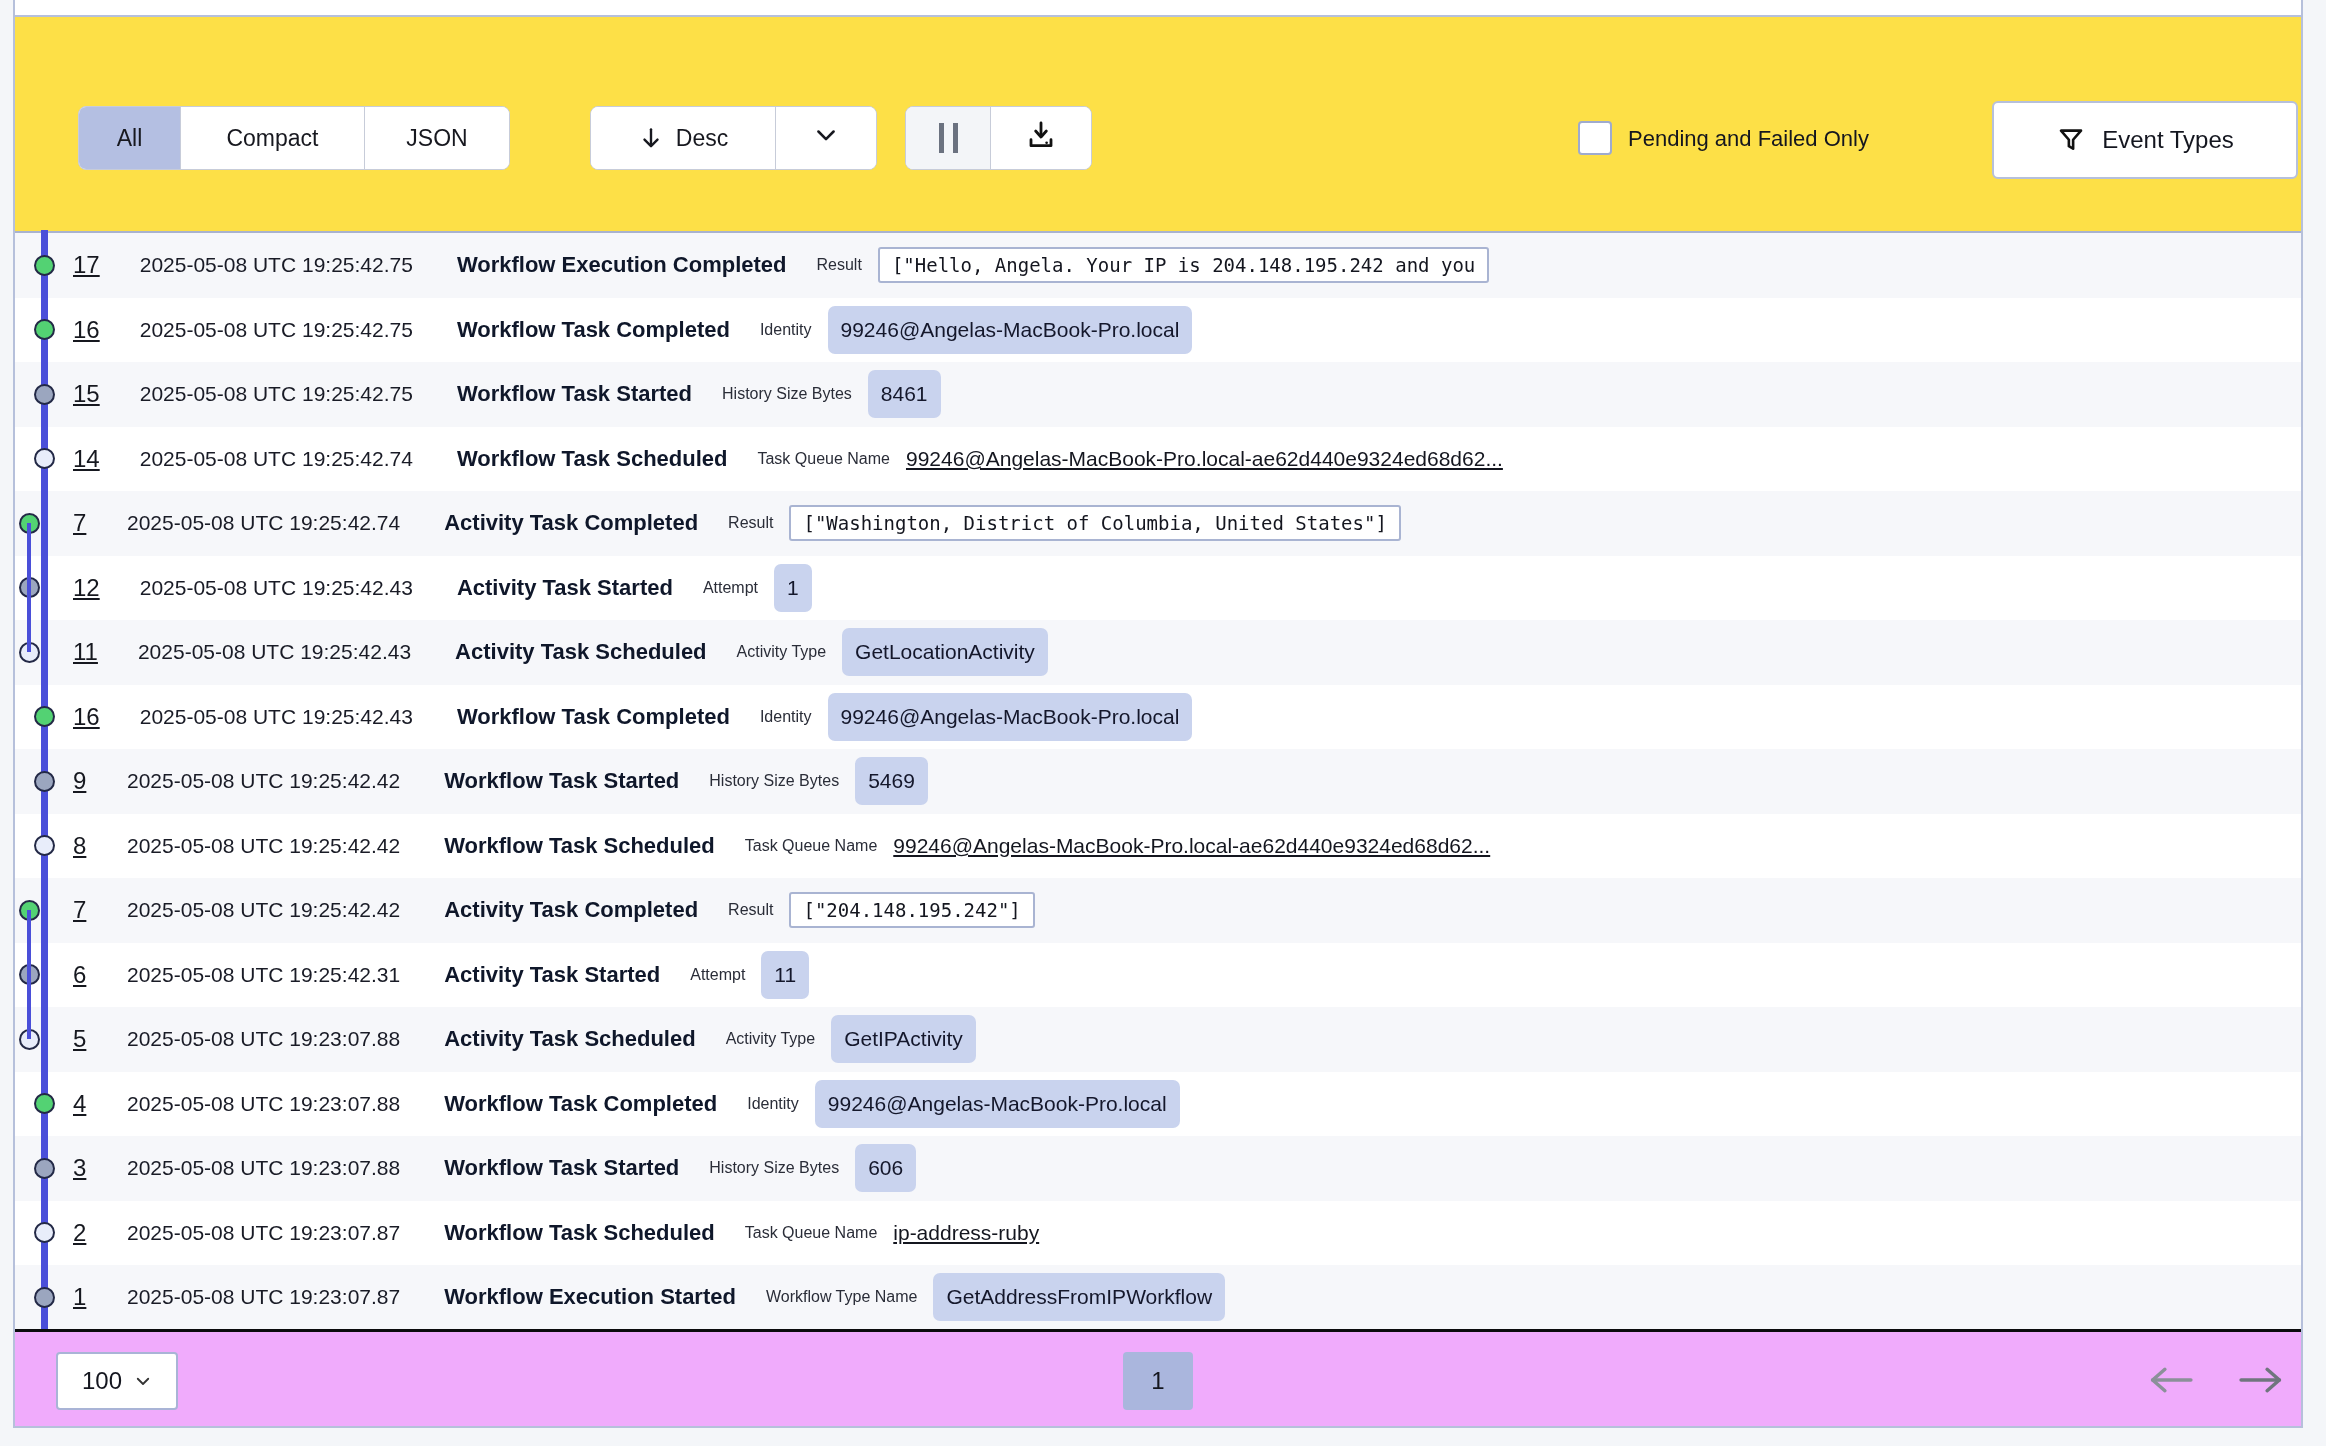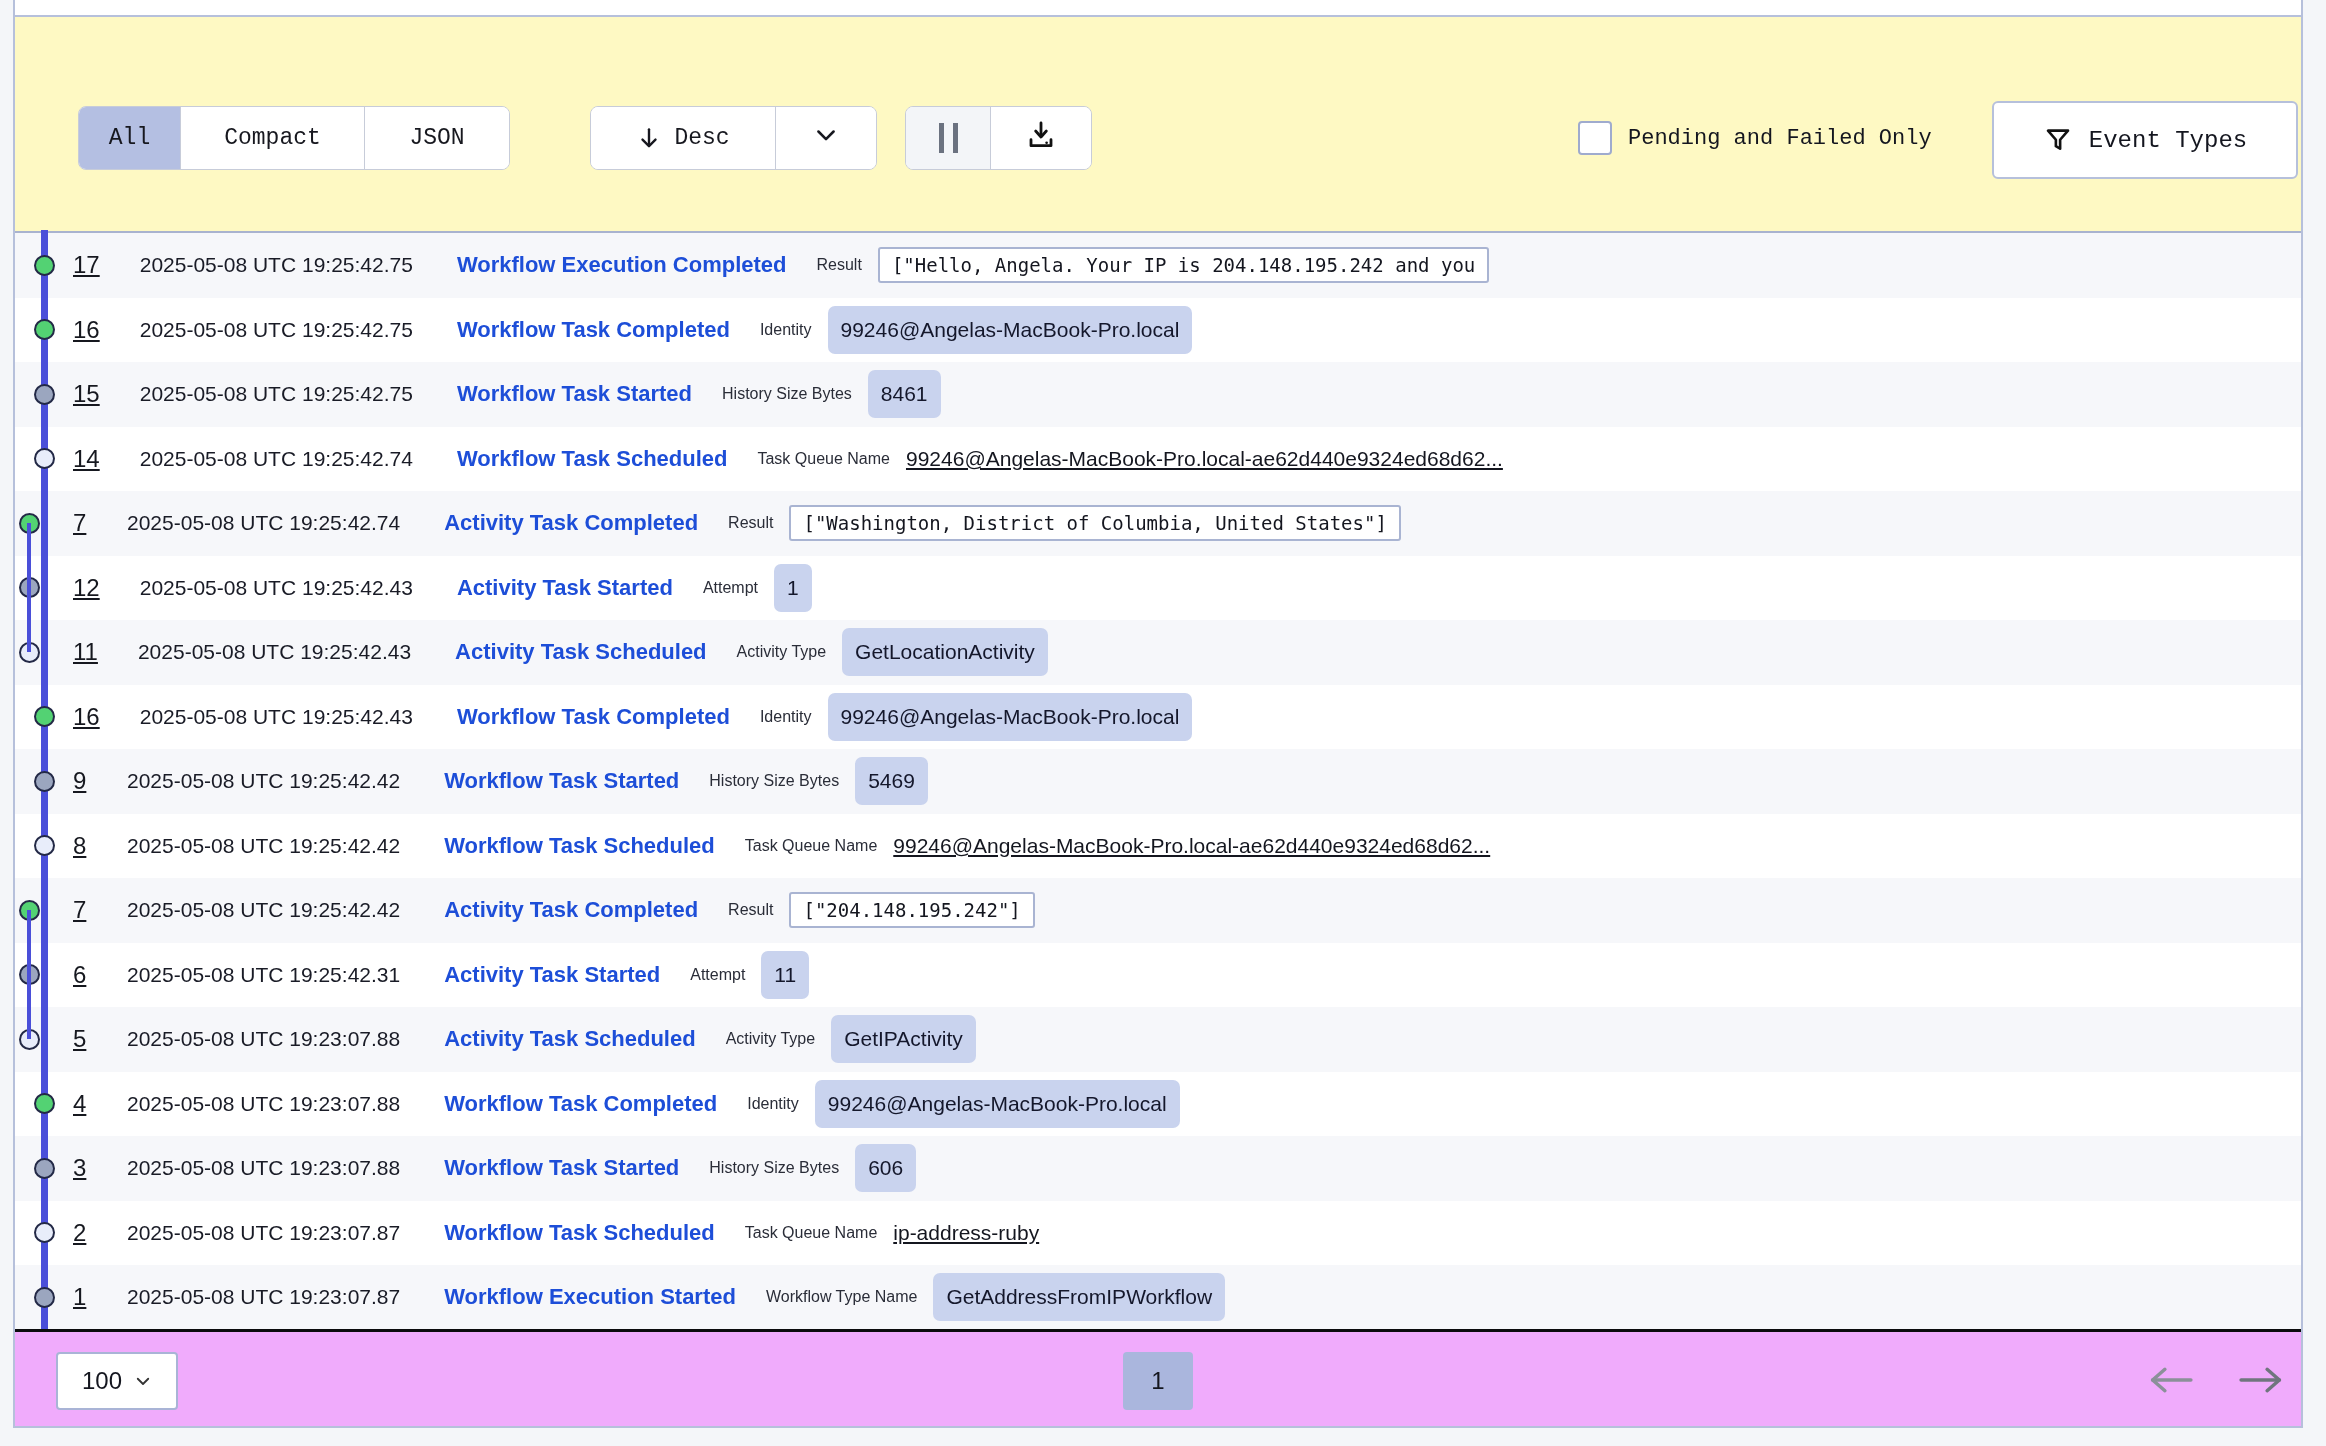--- a/index.html
+++ b/index.html
@@ -2,21 +2,21 @@
 <html><head>
 <meta charset="utf-8">
 <style>
   * { margin:0; padding:0; box-sizing:border-box; }
   html,body { width:2326px; height:1446px; background:#f4f6f9;
     font-family:"Liberation Sans","DejaVu Sans",sans-serif; color:#14161f; }
   .panel { position:absolute; left:13px; top:0; width:2290px; height:1428px;
     background:#ffffff; border-left:2px solid #b6c0db; border-right:2px solid #b6c0db;
     border-bottom:2px solid #b6c0db; overflow:hidden; }
   .topline { position:absolute; left:0; top:15px; width:100%; height:2px; background:#b6c0db; }
-  .toolbar { position:absolute; left:0; top:17px; width:100%; height:223px; background:#fef9c3;font-family:Liberation Mono, monospace; }
+  .toolbar { position:absolute; left:0; top:17px; width:100%; height:223px; background:#fde047; }
   .toolbar-sep { position:absolute; left:0; top:231px; width:100%; height:2px; background:#a9b3cf; }
 
   
   .seg-group { position:absolute; display:flex; height:64px; border:1.5px solid #c7ccd9;
     border-radius:8px; overflow:hidden; background:#fff; }
   .seg { display:flex; align-items:center; justify-content:center; font-size:23px;
     color:#17181f; background:#fff; border-right:1.5px solid #c7ccd9; cursor:pointer; }
   .seg:last-child { border-right:none; }
   .seg.selected { background:#b4bfe2; }
   .seg .glyph { margin-right:12px; display:flex; align-items:center; }
@@ -30,21 +30,21 @@
     gap:16px; background:#fff; border:2px solid #b6c0db; border-radius:6px;
     font-size:24px; color:#14161f; cursor:pointer; }
 
   
   .rows-layer { position:absolute; left:0; top:0; width:100%; }
   .erow { position:absolute; left:0; width:100%; display:flex; align-items:center;
     padding-left:58px; cursor:pointer; }
   .erow.stripe { background:#f6f7fa; }
   .enum { font-size:24px; color:#16181f; text-decoration:underline; min-width:14px; }
   .ets { font-size:21px; color:#191b26; margin-left:40px; white-space:nowrap; }
-  .ename { font-size:22px; font-weight:700; color:#1d4ed8; margin-left:44px; white-space:nowrap; }
+  .ename { font-size:22px; font-weight:700; color:#0f172a; margin-left:44px; white-space:nowrap; }
   .elabel { font-size:16px; color:#2a2d38; margin-left:30px; white-space:nowrap; }
   .evalue { margin-left:16px; white-space:nowrap; }
   .evalue.chip { background:#c9d3ee; color:#14172b; font-size:21px; padding:12px 13px;
     border-radius:7px; }
   .evalue.codebox { font-family:"DejaVu Sans Mono","Liberation Mono",monospace; font-size:19px;
     border:2px solid #a9b4d2; background:#fff; padding:5px 12px; border-radius:3px;
     max-width:775px; overflow:hidden; }
   .evalue.link { font-size:21px; color:#14161f; text-decoration:underline; }
 
   

